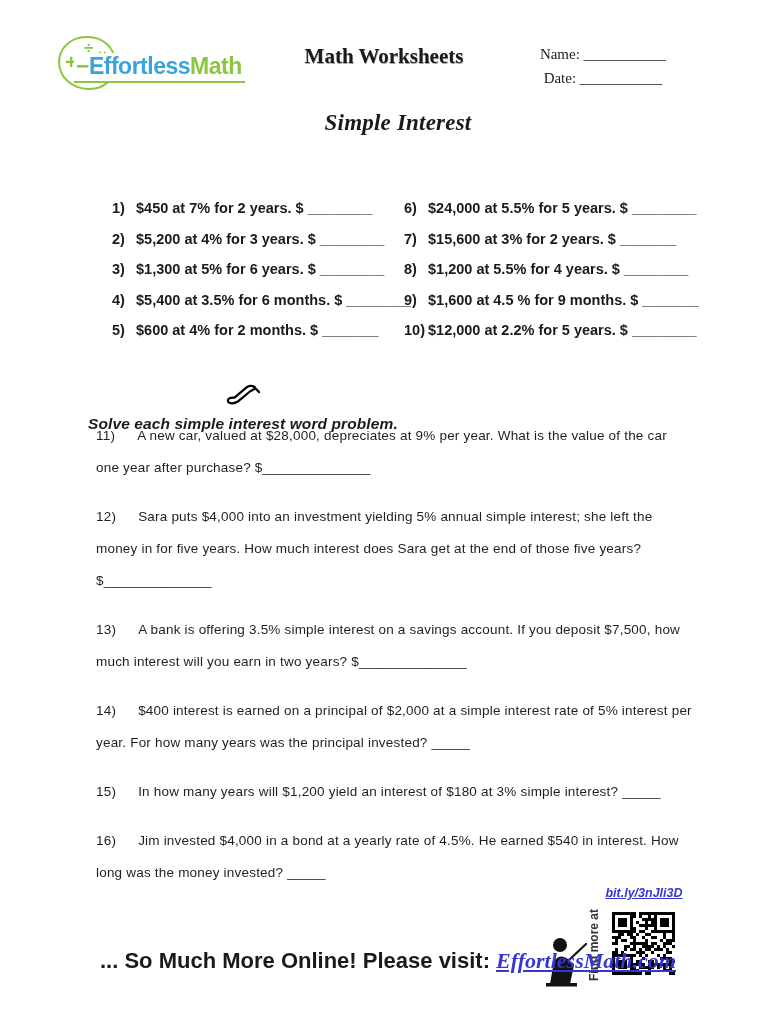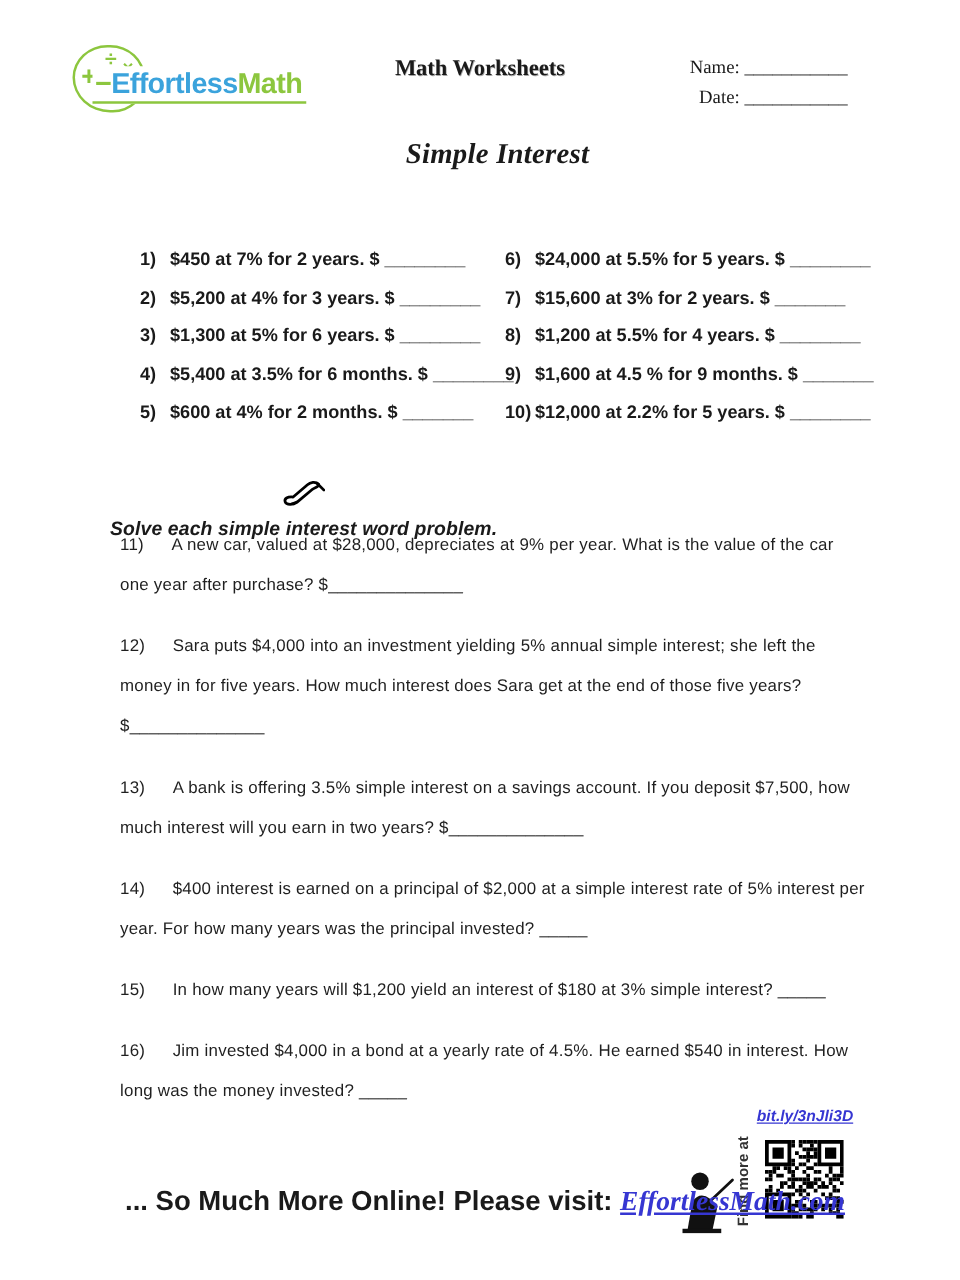--- a/index.html
+++ b/index.html
@@ -24,27 +24,27 @@
     position:absolute; left:18px; top:19px; background:#fff;
     font-size:23px; font-weight:bold; letter-spacing:-0.5px;
     border-bottom:2.5px solid #8CC63E; padding:0 3px 1px 2px; white-space:nowrap;
   }
   .brand-minus { color:#8CC63E; }
   .brand-blue  { color:#3BA3DC; }
   .brand-green { color:#8CC63E; }
 
   .page-heading {
     position:absolute; left:0; right:0; top:44px; text-align:center;
-    font-family:"Liberation Serif", serif; font-size:18px; font-weight:bold;
+    font-family:"Liberation Serif", serif; font-size:21px; font-weight:bold;
     text-shadow:0.5px 0.5px 0 rgba(0,0,0,0.35);
   }
 
   .name-date { position:absolute; left:528px; top:46px; width:150px;
     font-family:"Liberation Serif", serif; font-size:15px; text-align:right; }
-  .name-date .row { margin-bottom:7px; white-space:nowrap; }
+  .name-date .row { margin-bottom:7px; white-space:nowrap;text-align:center; }
 
   .ws-title {
     position:absolute; left:0; right:0; top:110px; text-align:center;
     font-family:"Liberation Serif", serif; font-style:italic; font-weight:bold;
     font-size:23px; letter-spacing:0.2px;padding-left:28px;
   }
 
   
   .instruction { position:absolute; left:88px; display:flex; align-items:center; gap:8px; }
   .instr-1 { top:164px; }

